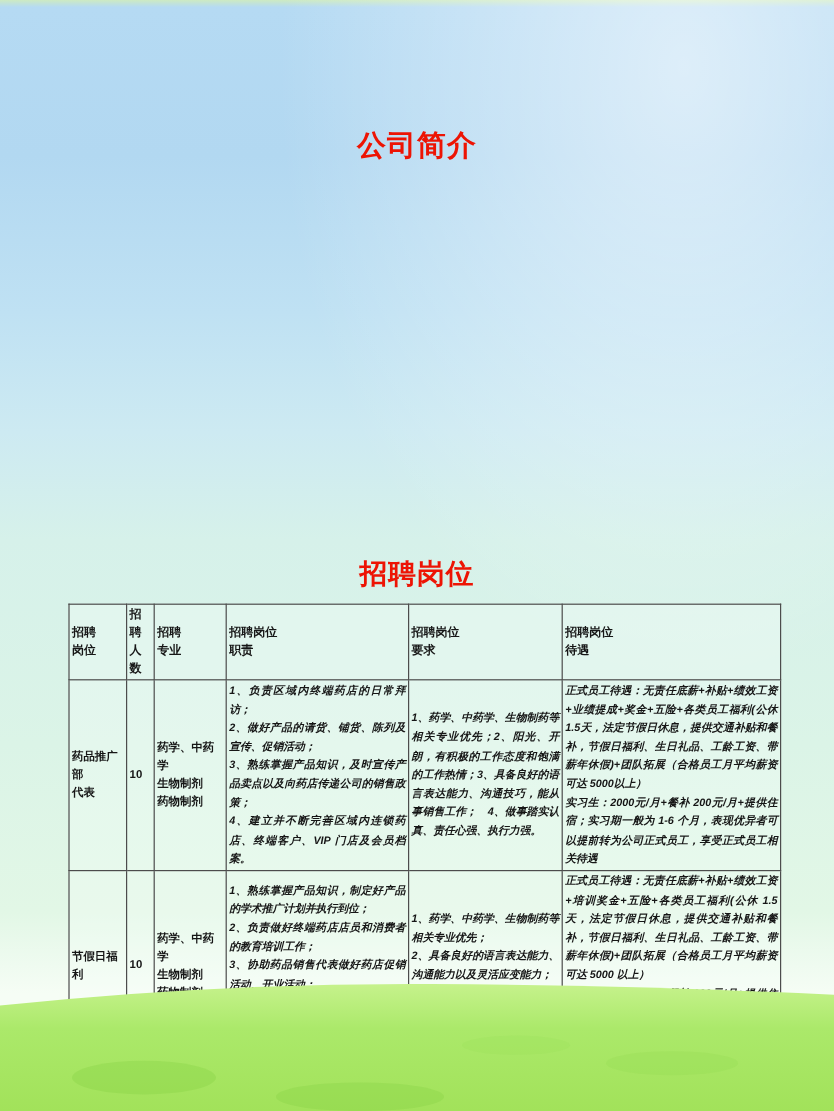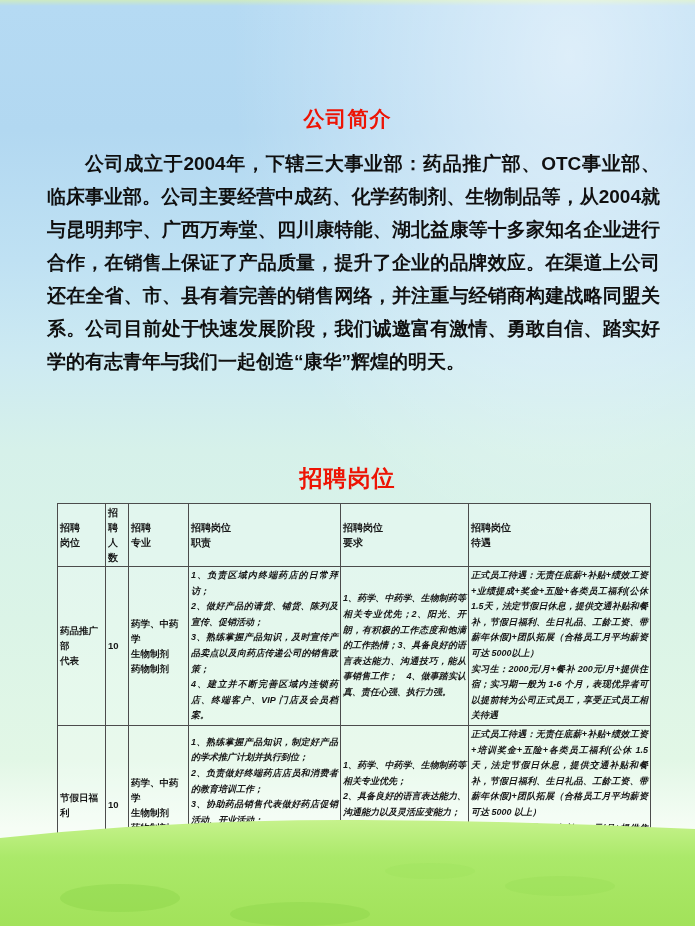--- a/index.html
+++ b/index.html
@@ -20,21 +20,21 @@
     text-align:center;
     font-family:"Liberation Serif","DejaVu Serif",serif;
     font-size:36px;font-weight:bold;color:#151515;
     letter-spacing:2px;
     text-shadow:2px 2px 2px rgba(70,95,115,.45);
   }
   .red-heading{
     position:absolute;left:0;width:100%;text-align:center;
     font-weight:bold;color:#ed1404;letter-spacing:1px;
   }
-  #intro-heading{top:105px;font-size:21px;}
+  #intro-heading{top:105px;font-size:24px;}
   #jobs-heading{top:463px;font-size:23px;}
   .intro{
     position:absolute;left:47px;top:147px;width:613px;
     font-size:19px;font-weight:bold;color:#101010;
     line-height:33px;text-align:justify;text-indent:2em;
   }
   table.jobs{
     position:absolute;left:57px;top:503px;
     border-collapse:collapse;table-layout:fixed;
     background:rgba(248,255,252,.30);
@@ -56,21 +56,20 @@
   .grass{position:absolute;left:0;bottom:0;width:695px;height:110px;}
 </style>
 </head>
 <body>
 
 <div class="page">
 
 
   <div class="red-heading" id="intro-heading">公司简介</div>
 
-  <div class="intro">公司成立于2004年，下辖三大事业部：药品推广部、OTC事业部、临床事业部。公司主要经营中成药、化学药制剂、生物制品等，从2004就与昆明邦宇、广西万寿堂、四川康特能、湖北益康等十多家知名企业进行合作，在销售上保证了产品质量，提升了企业的品牌效应。在渠道上公司还在全省、市、县有着完善的销售网络，并注重与经销商构建战略同盟关系。公司目前处于快速发展阶段，我们诚邀富有激情、勇敢自信、踏实好学的有志青年与我们一起创造“康华”辉煌的明天。</div>
 
   <div class="red-heading" id="jobs-heading">招聘岗位</div>
 
   <table class="jobs">
     <colgroup>
       <col style="width:48px">
         <col style="width:23px">
         <col style="width:60px">
       <col style="width:152px">
         <col style="width:128px">

